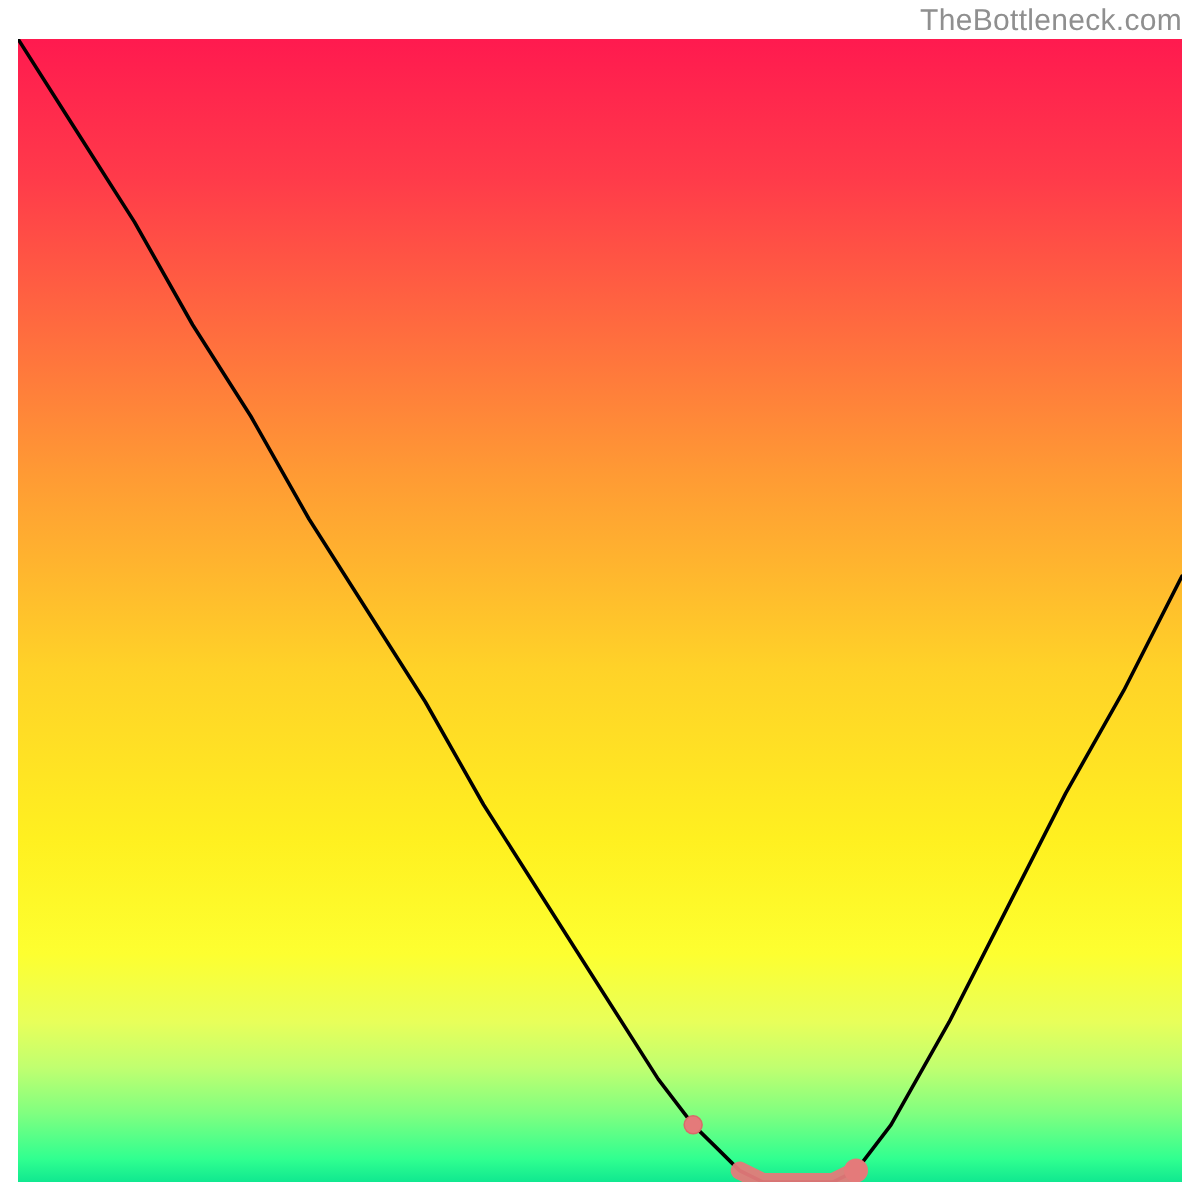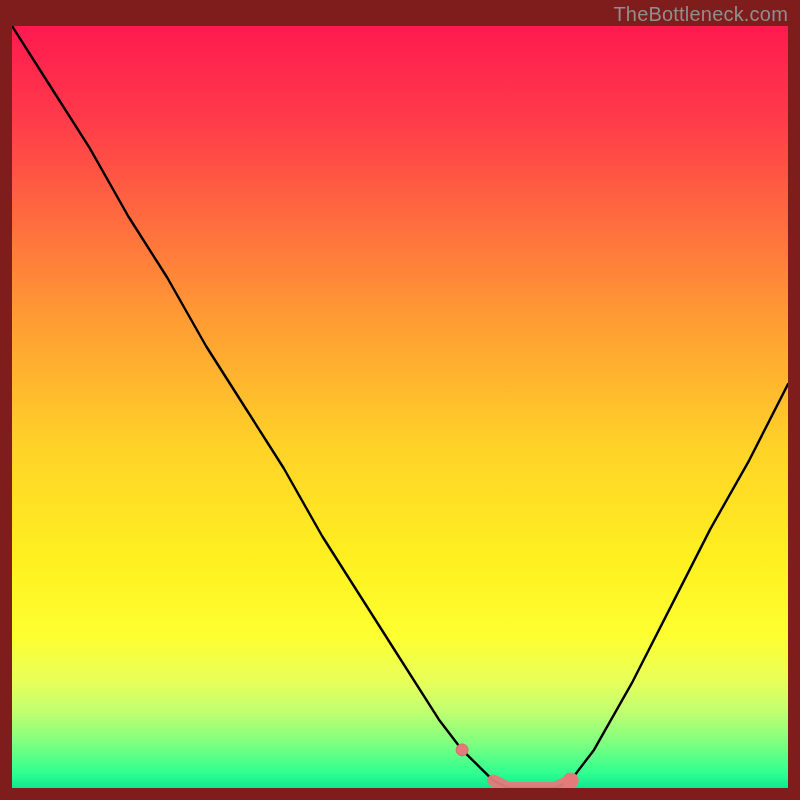--- a/index.html
+++ b/index.html
@@ -9,21 +9,21 @@
     height: 800px;
     background: #000;
     font-family: Arial, Helvetica, sans-serif;
   }
   .frame {
     position: absolute;
     top: 0;
     left: 0;
     width: 800px;
     height: 800px;
-    background: #7f1d1d;
+    background: #ffffff;
   }
   .plot-area {
     position: absolute;
     overflow: hidden;
   }
   .gradient-bg {
     position: absolute;
     inset: 0;
     background: linear-gradient(to bottom,
       #ff1a4f 0%,

